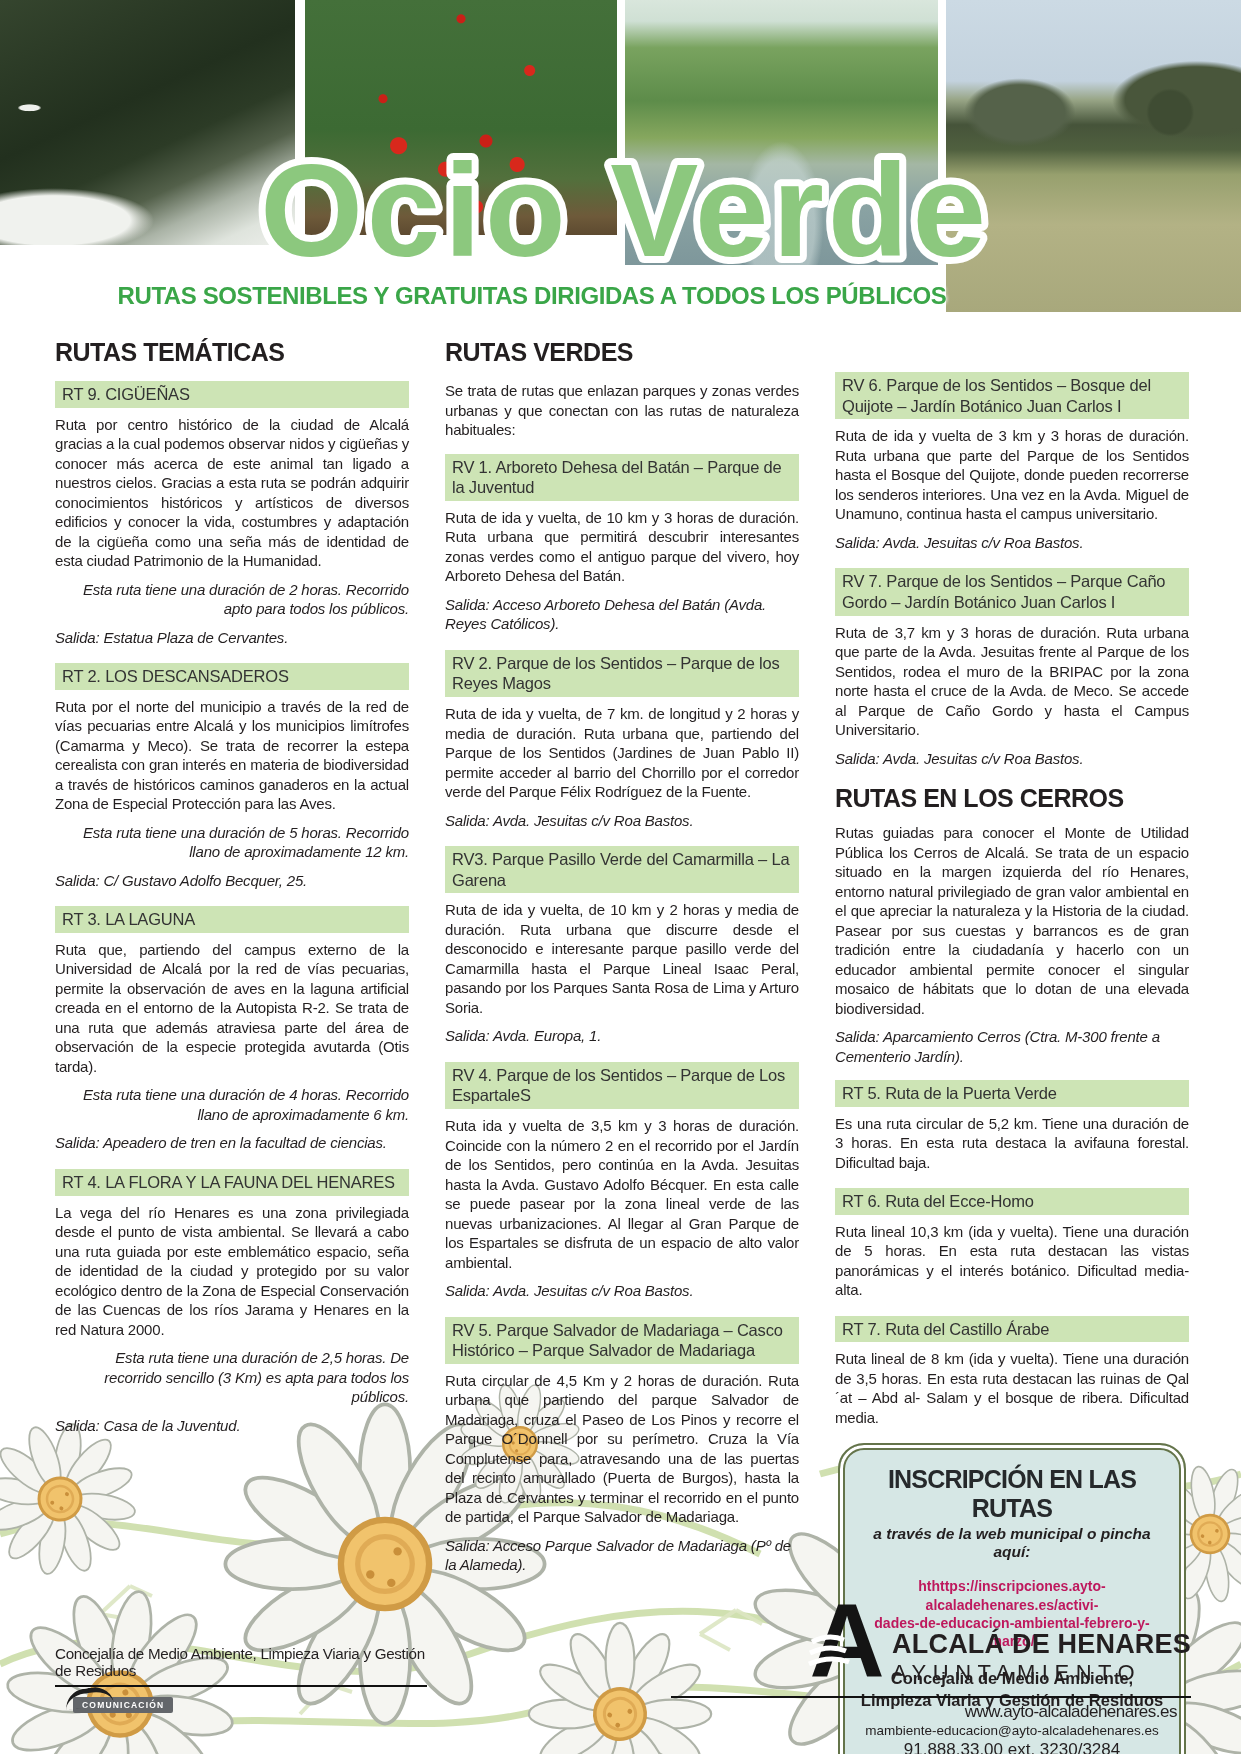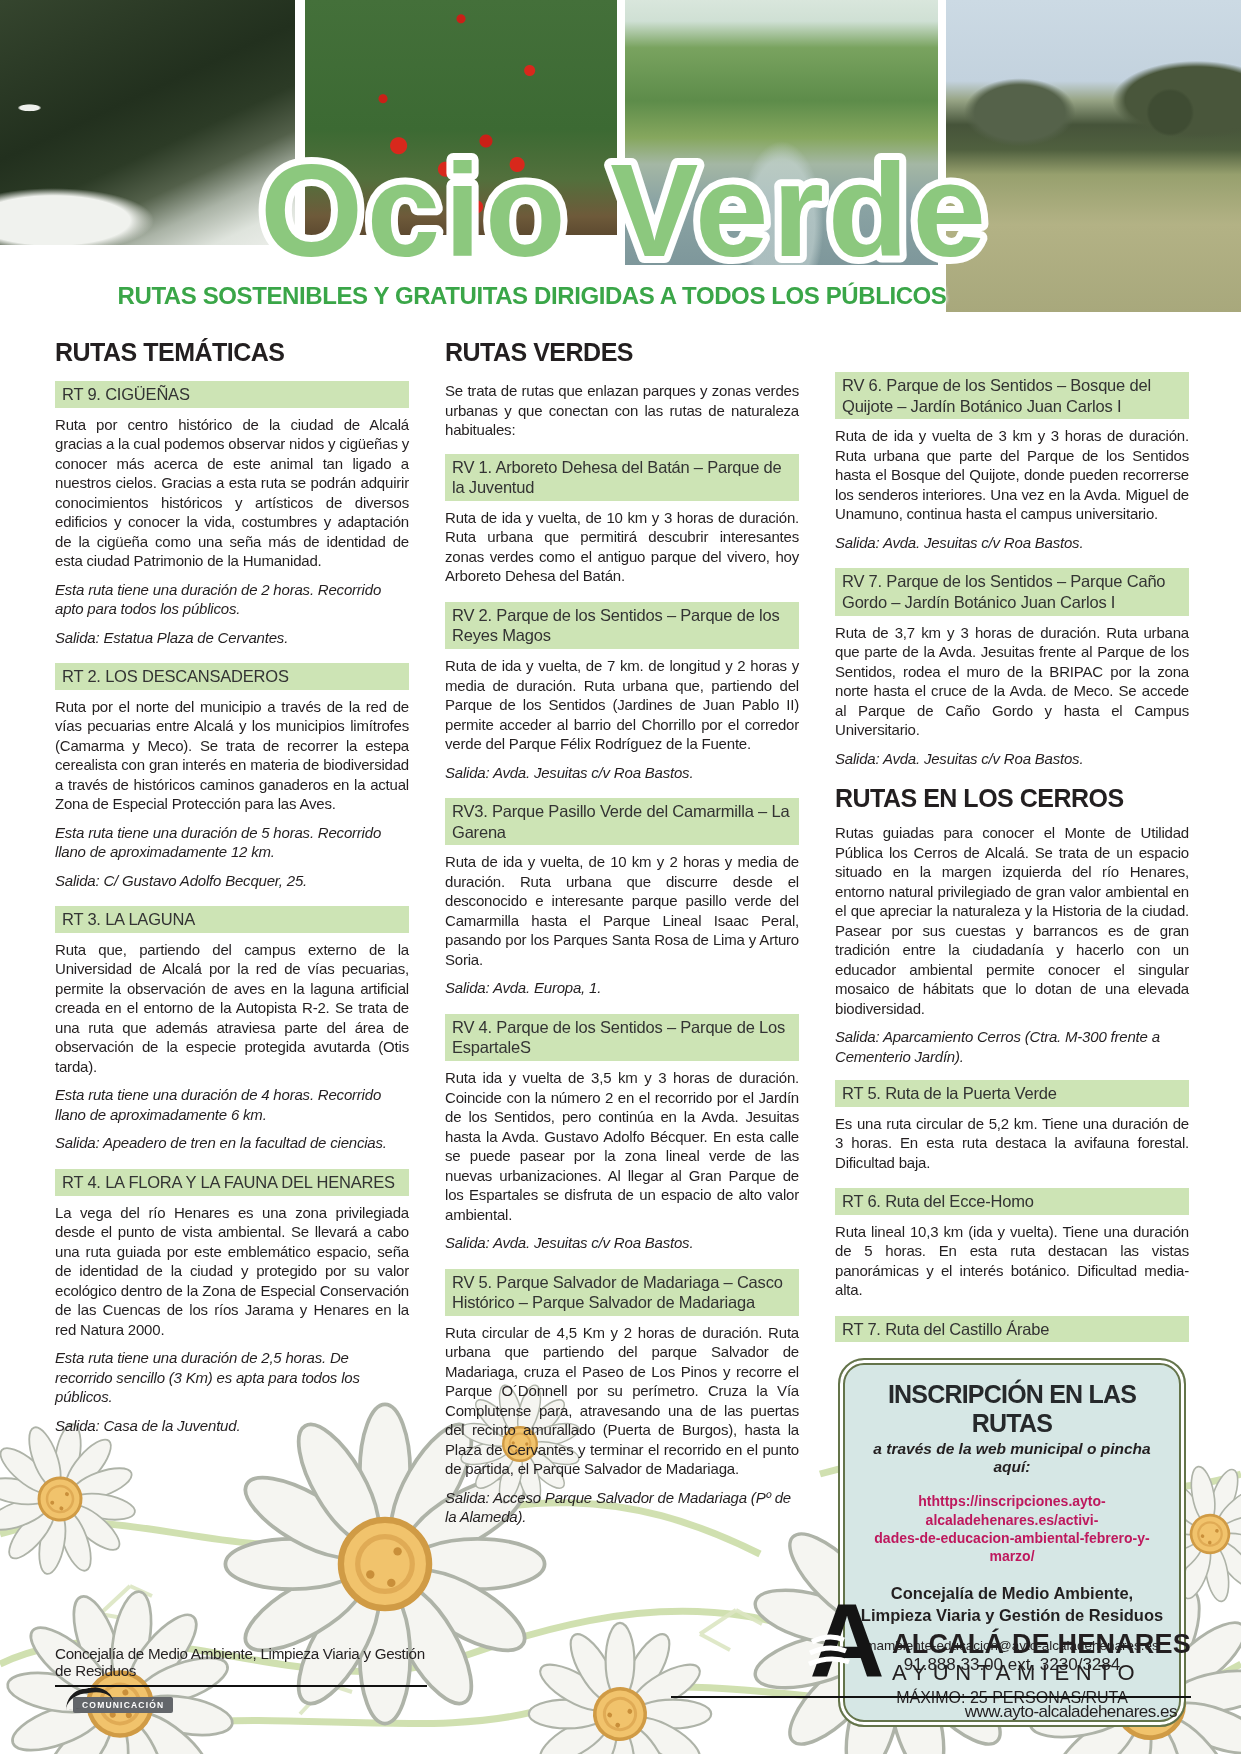--- a/index.html
+++ b/index.html
@@ -44,21 +44,21 @@
     text-shadow:0 0 4px #fff,0 0 4px #fff;}
 
   
   .content{position:absolute;top:338px;left:55px;width:1134px;display:flex;gap:36px;z-index:1;}
   .col{flex:1;min-width:0;}
   .col-heading{font-size:25px;font-weight:800;letter-spacing:-0.5px;margin:0 0 14px 0;color:#231f20;}
   .route{margin:0 0 16px 0;}
   .bar{display:block;background:#cde4b5;font-size:16.5px;font-weight:500;color:#333;
        margin:0 0 7px 0;padding:3px 7px;line-height:1.25;letter-spacing:-0.2px;}
   .body-p{font-size:15px;line-height:1.3;margin:0 0 9px 0;text-align:justify;letter-spacing:-0.2px;}
-  .note-p{font-size:15px;line-height:1.3;margin:0 0 9px 0;font-style:italic;letter-spacing:-0.2px;}
+  .note-p{font-size:15px;line-height:1.3;margin:0 0 9px 0;font-style:italic;letter-spacing:-0.2px;text-align:right;}
   .salida-p{font-size:15px;line-height:1.3;margin:0 0 4px 0;font-style:italic;letter-spacing:-0.2px;}
   .intro-p{font-size:15px;line-height:1.3;margin:0 0 14px 0;text-align:justify;letter-spacing:-0.2px;}
   .cerros-heading{font-size:25px;font-weight:800;letter-spacing:-0.5px;margin:10px 0 10px 0;}
   .first-rv{margin-top:34px;}
 
   
   .insc-box{width:312px;margin:16px auto 0;background:#d6e7e5;border:2px solid #64744a;border-radius:26px;
     box-shadow:inset 0 0 0 3px #ffffff, inset 0 0 0 5px #64744a;
     padding:20px 16px 18px;text-align:center;position:relative;z-index:3;}
   .insc-title{font-size:25px;font-weight:600;letter-spacing:-0.8px;margin:0;color:#26292b;}
@@ -140,20 +140,21 @@
       </section>
     </div>
 
     <div class="col">
       <h2 class="col-heading">RUTAS VERDES</h2>
       <p class="intro-p">Se trata de rutas que enlazan parques y zonas verdes urbanas y que conectan con las rutas de naturaleza habituales:</p>
 
       <section class="route">
         <h3 class="bar">RV 1. Arboreto Dehesa del Batán – Parque de la Juventud</h3>
         <p class="body-p">Ruta de ida y vuelta, de 10 km y 3 horas de duración. Ruta urbana que permitirá descubrir interesantes zonas verdes como el antiguo parque del vivero, hoy Arboreto Dehesa del Batán.</p>
+        <p class="salida-p">Salida: Acceso Arboreto Dehesa del Batán (Avda. Reyes Católicos).</p>
       </section>
 
       <section class="route">
         <h3 class="bar">RV 2. Parque de los Sentidos – Parque de los Reyes Magos</h3>
         <p class="body-p">Ruta de ida y vuelta, de 7 km. de longitud y 2 horas y media de duración. Ruta urbana que, partiendo del Parque de los Sentidos (Jardines de Juan Pablo II) permite acceder al barrio del Chorrillo por el corredor verde del Parque Félix Rodríguez de la Fuente.</p>
         <p class="salida-p">Salida: Avda. Jesuitas c/v Roa Bastos.</p>
       </section>
 
       <section class="route">
         <h3 class="bar">RV3. Parque Pasillo Verde del Camarmilla – La Garena</h3>
@@ -197,20 +198,21 @@
         <p class="body-p">Es una ruta circular de 5,2 km. Tiene una duración de 3 horas. En esta ruta destaca la avifauna forestal. Dificultad baja.</p>
       </section>
 
       <section class="route">
         <h3 class="bar">RT 6. Ruta del Ecce-Homo</h3>
         <p class="body-p">Ruta lineal 10,3 km (ida y vuelta). Tiene una duración de 5 horas. En esta ruta destacan las vistas panorámicas y el interés botánico. Dificultad media-alta.</p>
       </section>
 
       <section class="route">
         <h3 class="bar">RT 7. Ruta del Castillo Árabe</h3>
+        <p class="body-p">Ruta lineal de 8 km (ida y vuelta). Tiene una duración de 3,5 horas. En esta ruta destacan las ruinas de Qal´at – Abd al- Salam y el bosque de ribera. Dificultad media.</p>
       </section>
 
       <div class="insc-box">
         <h3 class="insc-title">INSCRIPCIÓN EN LAS RUTAS</h3>
         <p class="insc-sub">a través de la web municipal o pincha aquí:</p>
         <p class="insc-link"><span>hthttps://inscripciones.ayto-alcaladehenares.es/activi-</span><br>
           <span>dades-de-educacion-ambiental-febrero-y-marzo/</span></p>
         <p class="insc-dept">Concejalía de Medio Ambiente, Limpieza Viaria y Gestión de Residuos</p>
         <p class="insc-email">mambiente-educacion@ayto-alcaladehenares.es</p>
         <p class="insc-phone">91.888.33.00 ext. 3230/3284</p>

